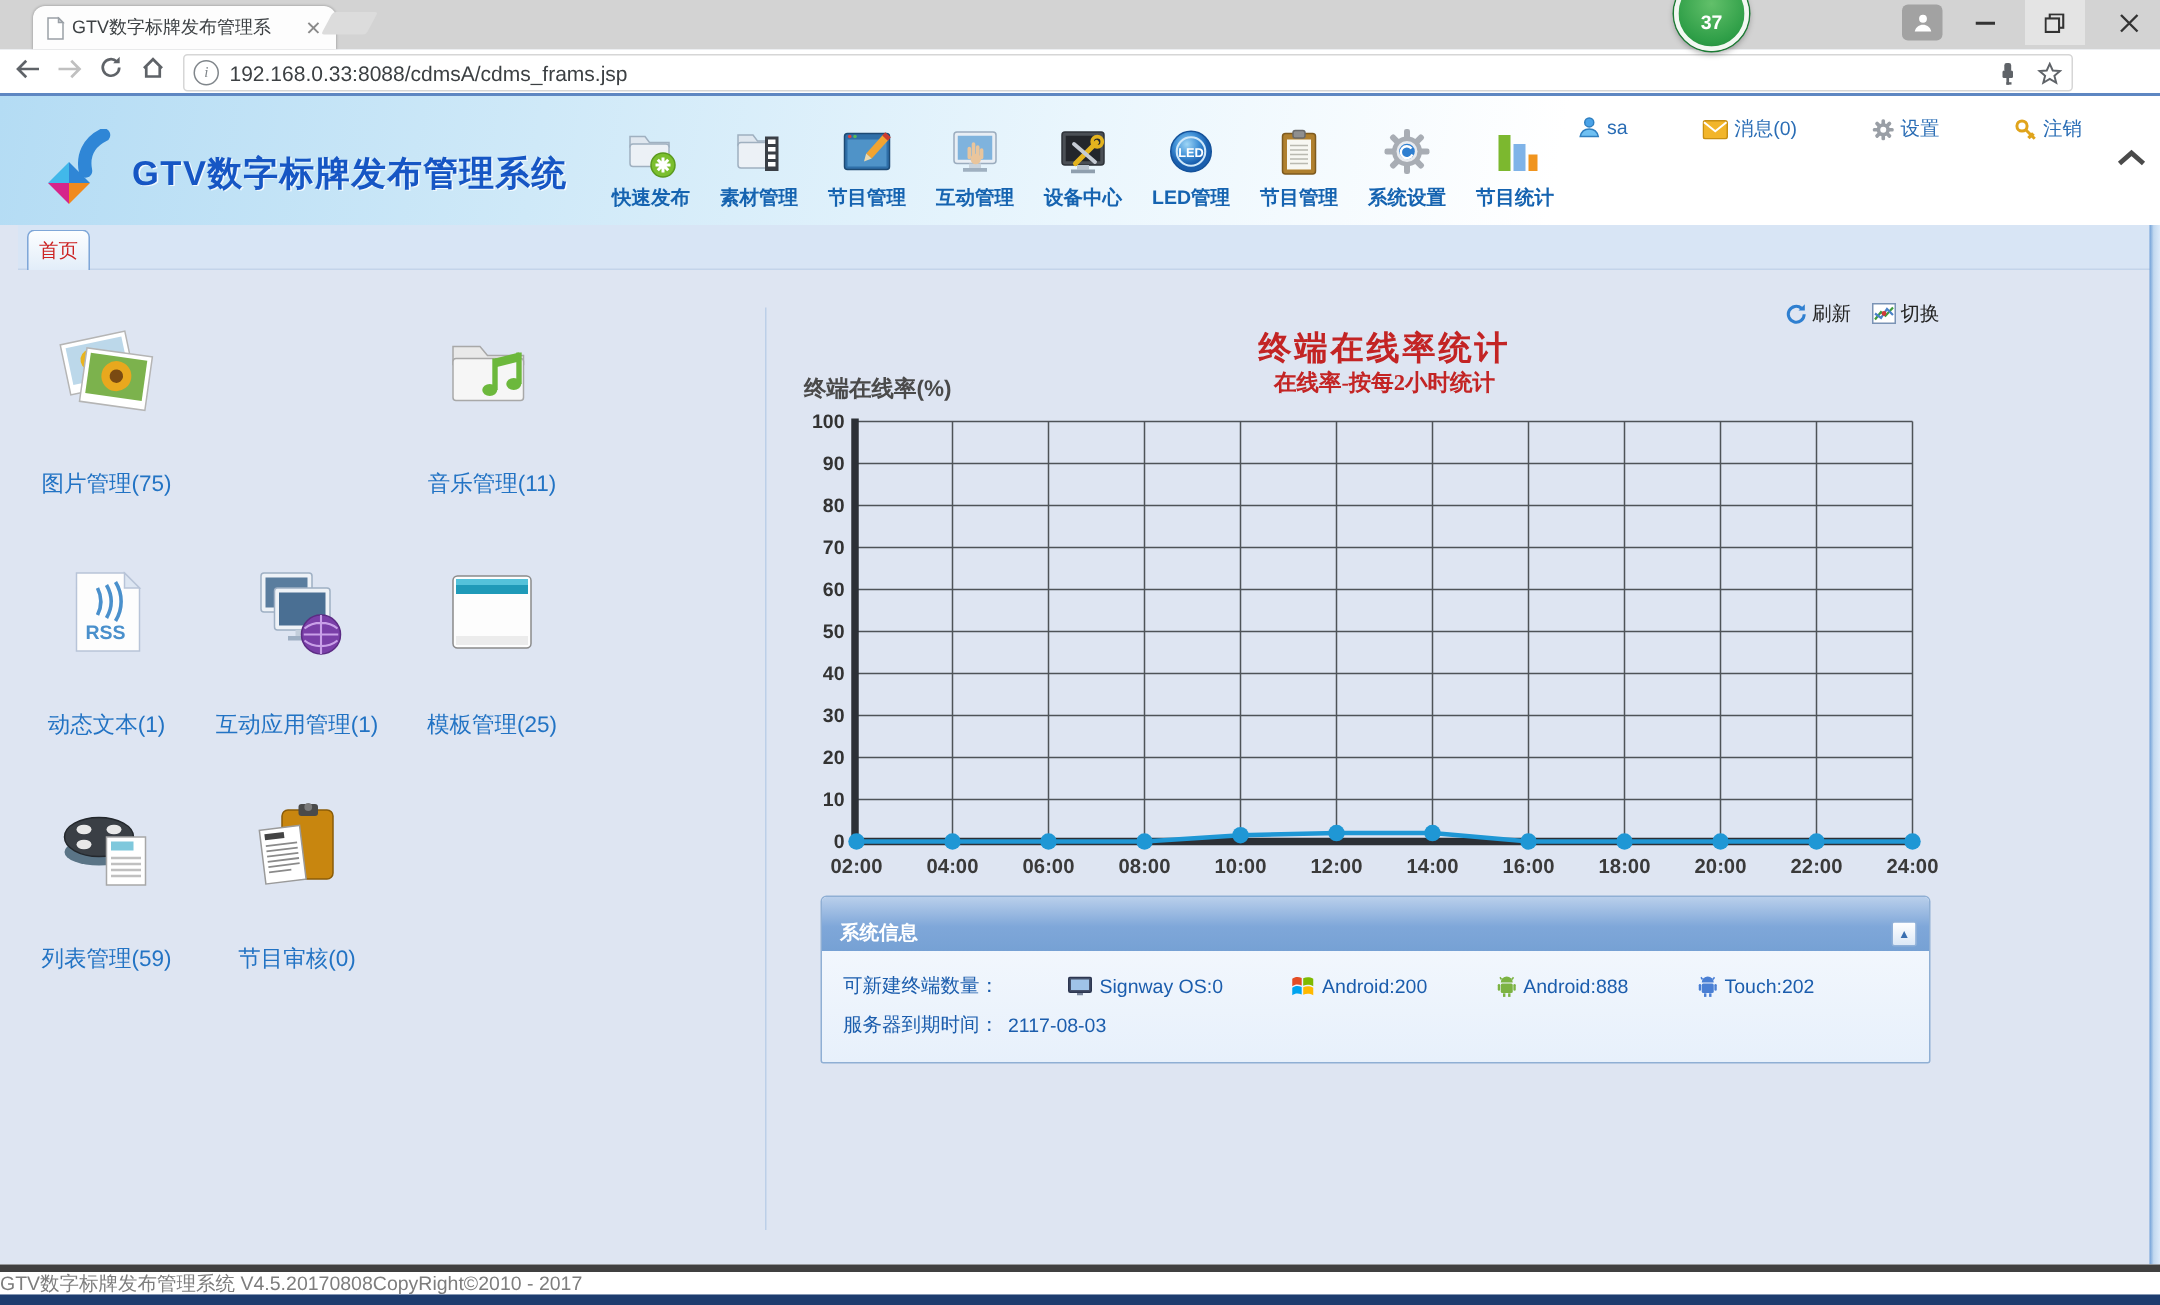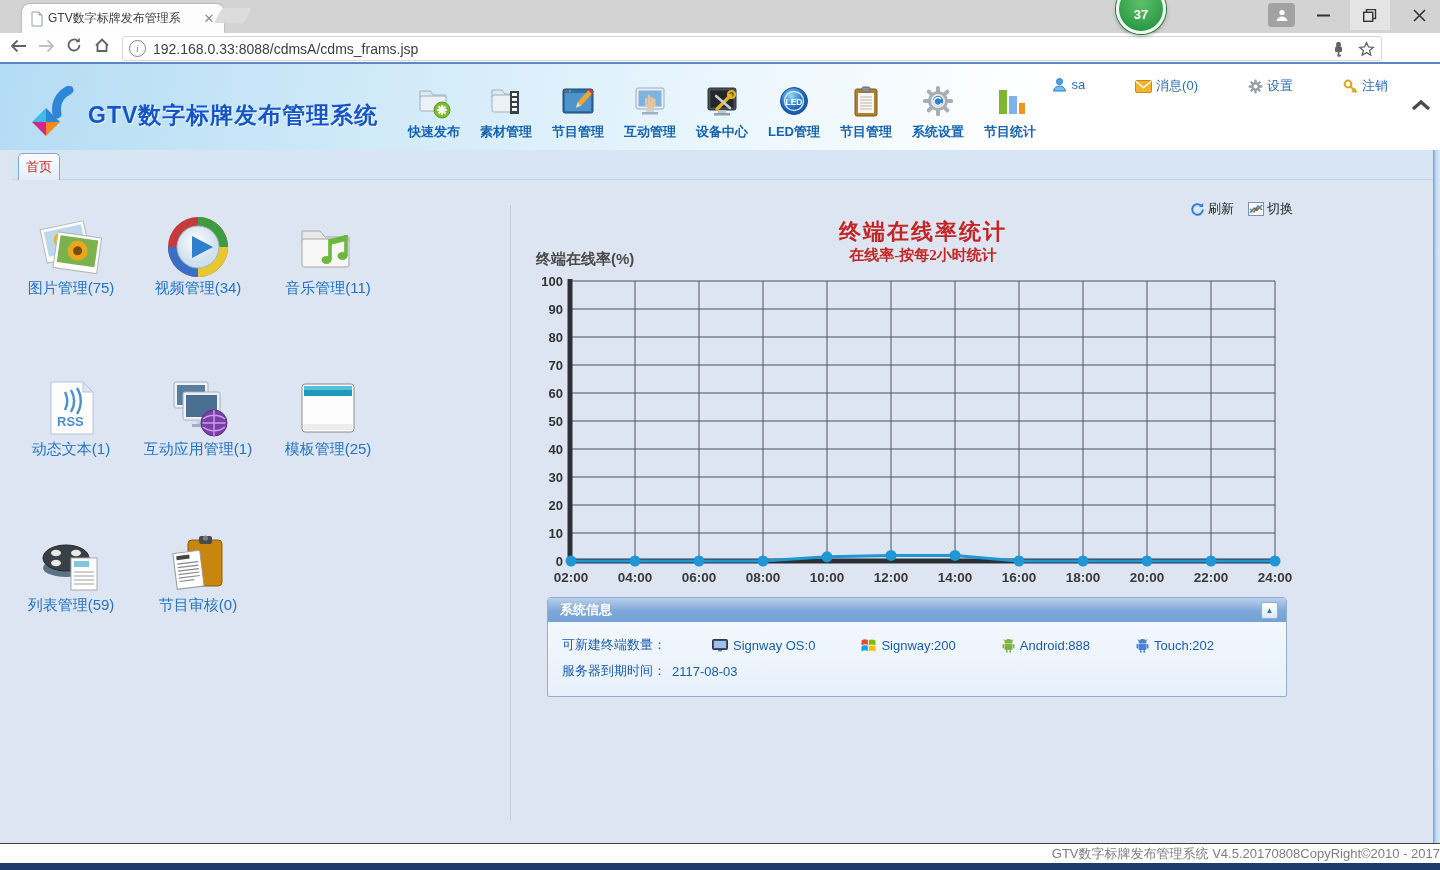--- a/index.html
+++ b/index.html
@@ -55,51 +55,51 @@
 
   
   .tabstrip{position:absolute;left:12px;top:150px;width:1440px;height:30px;background:#d8e5f5;border-bottom:1px solid #c3d4ea;box-sizing:border-box;}
   .page-tab{position:absolute;left:6px;top:3px;width:40px;height:26px;background:linear-gradient(#fcfeff,#e2edf9);
             border:1px solid #7fa7d8;border-bottom:none;border-radius:5px 5px 0 0;
             display:flex;align-items:center;justify-content:center;font-size:13px;color:#cc2222;cursor:pointer;}
 
   
   .module{position:absolute;width:132px;text-align:center;cursor:pointer;}
   .micon{width:64px;height:64px;margin:0 auto;}
-  .mlabel{font-size:15px;color:#2273c4;white-space:nowrap;}
+  .mlabel{margin-top:34px;font-size:15px;color:#2273c4;white-space:nowrap;}
   .divider{position:absolute;left:510px;top:205px;width:1px;height:615px;background:#bccfe8;}
 
   
   .panel-tools{position:absolute;left:1190px;top:200px;display:flex;gap:14px;align-items:center;}
   .tool{display:flex;align-items:center;gap:3px;font-size:13px;color:#222;cursor:pointer;}
   .chart-title{position:absolute;left:570px;top:217px;width:706px;text-align:center;
                font-family:"Liberation Serif","DejaVu Serif",serif;font-size:22px;font-weight:bold;color:#c32424;letter-spacing:2px;}
   .chart-subtitle{position:absolute;left:570px;top:246px;width:706px;text-align:center;
                font-family:"Liberation Serif","DejaVu Serif",serif;font-size:15px;font-weight:bold;color:#c32424;}
   .chart-ylabel{position:absolute;left:536px;top:250px;font-size:15px;font-weight:bold;color:#4a4a4a;}
   #chart-svg{position:absolute;left:530px;top:270px;}
   #chart-svg text{font-family:"Liberation Sans","DejaVu Sans",sans-serif;}
 
   
   .sysinfo{position:absolute;left:547px;top:597px;width:740px;border:1px solid #8fafd4;border-radius:4px 4px 2px 2px;
            background:linear-gradient(#f7fafe,#e7f0fb);box-sizing:border-box;}
   .sys-head{height:24px;background:linear-gradient(#b9cfeb,#7fa7d9 55%,#76a1d4);border-radius:3px 3px 0 0;
-            display:flex;align-items:center;padding:0 8px 0 12px;}
+            display:flex;align-items:center;padding:12px 8px 0 12px;}
   .sys-head-title{flex:1;font-size:13px;font-weight:bold;color:#ffffff;}
   .sys-collapse{width:15px;height:15px;background:linear-gradient(#ffffff,#dce8f6);border:1px solid #8fb0d8;border-radius:2px;
                 display:flex;align-items:center;justify-content:center;font-size:8px;color:#3a6fb0;cursor:pointer;}
   .sys-body{padding:10px 14px 12px 14px;}
   .sys-row{display:flex;align-items:center;gap:6px;font-size:13px;color:#1b5dad;height:26px;}
   .term-item{display:flex;align-items:center;gap:5px;margin-left:12px;padding-left:28px;}
 
   
   .right-strip{position:absolute;right:0;top:150px;width:7px;height:693px;
                background:linear-gradient(to right,#6f9fd8,#c2d8ef 40%,#dceafa);}
-  .footer{position:absolute;left:0;top:843px;width:1440px;height:20px;background:#ffffff;border-top:1px solid #404040;
-          display:flex;align-items:center;justify-content:flex-end;box-sizing:border-box;}
+  .footer{position:absolute;left:0;top:843px;width:1440px;height:20px;background:#ffffff;border-top:5px solid #404040;
+          display:flex;align-items:center;justify-content:flex-start;box-sizing:border-box;}
   .footer span{font-size:13px;color:#7d7d7d;}
   .bottom-strip{position:absolute;left:0;top:863px;width:1440px;height:7px;background:#1d3c6e;}
 </style>
 </head>
 <body>
 
 <div class="screen">
 
   <div class="tabbar">
     <div class="btab">
@@ -385,39 +385,20 @@
             <rect x="16" y="20" width="44" height="36" fill="#fff" stroke="#b5b5b5"></rect>
             <rect x="19" y="23" width="38" height="27" fill="#7cb24d"></rect>
             <circle cx="38" cy="36" r="10" fill="#e8a81e"></circle>
             <circle cx="38" cy="36" r="4.5" fill="#7a4a12"></circle>
           </g>
       </svg>
     </div>
     <div class="mlabel">图片管理(75)</div>
   </div>
 
-  <div class="module" style="left:132px;top:215px">
-    <div class="micon">
-      <svg width="64" height="64" viewBox="0 0 64 64">
-        <defs>
-            <radialGradient id="wmpin" cx="45%" cy="38%">
-              <stop offset="0%" stop-color="#ffffff"></stop>
-              <stop offset="100%" stop-color="#cfe0ee"></stop>
-            </radialGradient>
-          </defs>
-        <circle cx="32" cy="32" r="30" fill="#c43b3b"></circle>
-        <path d="M32 2a30 30 0 0 1 30 30H32z" fill="#3f9b3f" transform="rotate(0 32 32)"></path>
-        <path d="M62 32a30 30 0 0 1-30 30V32z" fill="#e8c832"></path>
-        <path d="M32 62A30 30 0 0 1 2 32h30z" fill="#3a6fc4"></path>
-        <circle cx="32" cy="32" r="21" fill="url(#wmpin)" stroke="#9db8cc"></circle>
-        <polygon points="26,21 47,32 26,43" fill="#2f7fd0"></polygon>
-      </svg>
-    </div>
-    <div class="mlabel">视频管理(34)</div>
-  </div>
 
   <div class="module" style="left:262px;top:215px">
     <div class="micon">
       <svg width="64" height="64" viewBox="0 0 64 64">
         <path d="M6 16h18l5 6h24v6H6z" fill="#e9e9e9" stroke="#a8a8a8"></path>
         <rect x="6" y="24" width="47" height="28" rx="2" fill="#f6f6f6" stroke="#a8a8a8"></rect>
         <g stroke="#6cb83c" stroke-width="3.6" fill="#6cb83c">
           <path d="M34 24v21M50 20v21" fill="none"></path>
           <path d="M34 24L50 20v6l-16 4z" stroke="none"></path>
           <ellipse cx="30.5" cy="45" rx="5" ry="4" stroke="none"></ellipse>
@@ -612,21 +593,21 @@
             </svg>
           <span>Signway OS:0</span>
         </span>
         <span class="term-item">
           <svg width="15" height="14" viewBox="0 0 15 14">
             <path d="M0.5 2.5C2.5 1 4.5 1 6.8 2v5C4.5 6 2.5 6 0.5 7.5z" fill="#e44d26"></path>
             <path d="M7.8 2.2c2.3-1 4.3-1 6.7.3v5c-2.4-1.3-4.4-1.3-6.7-.3z" fill="#7fba00"></path>
             <path d="M0.5 8.5C2.5 7 4.5 7 6.8 8v5c-2.3-1-4.3-1-6.3.5z" fill="#00a4ef"></path>
             <path d="M7.8 8.2c2.3-1 4.3-1 6.7.3v5c-2.4-1.3-4.4-1.3-6.7-.3z" fill="#ffb900"></path>
           </svg>
-          <span>Signway:200</span>
+          <span>Android:200</span>
         </span>
         <span class="term-item">
           <svg width="13" height="15" viewBox="0 0 13 15">
               <path d="M2.5 5a4 4 0 0 1 8 0z" fill="#7cb342"></path>
               <path d="M3 3L2 1.5M10 3l1-1.5" stroke="#7cb342"></path>
               <rect x="2.5" y="5.6" width="8" height="6.4" rx="1" fill="#7cb342"></rect>
               <rect x="0.5" y="6" width="1.6" height="4.5" rx="0.8" fill="#7cb342"></rect>
               <rect x="10.9" y="6" width="1.6" height="4.5" rx="0.8" fill="#7cb342"></rect>
               <rect x="4" y="12.2" width="1.6" height="2.4" fill="#7cb342"></rect>
               <rect x="7.4" y="12.2" width="1.6" height="2.4" fill="#7cb342"></rect>

